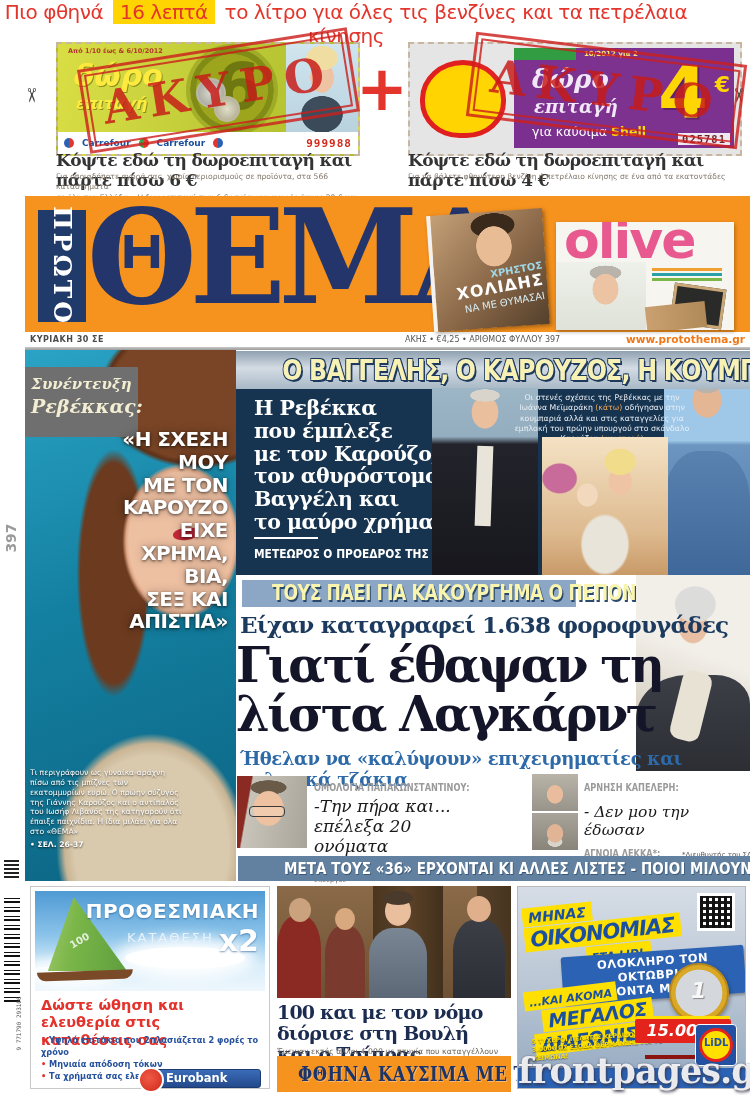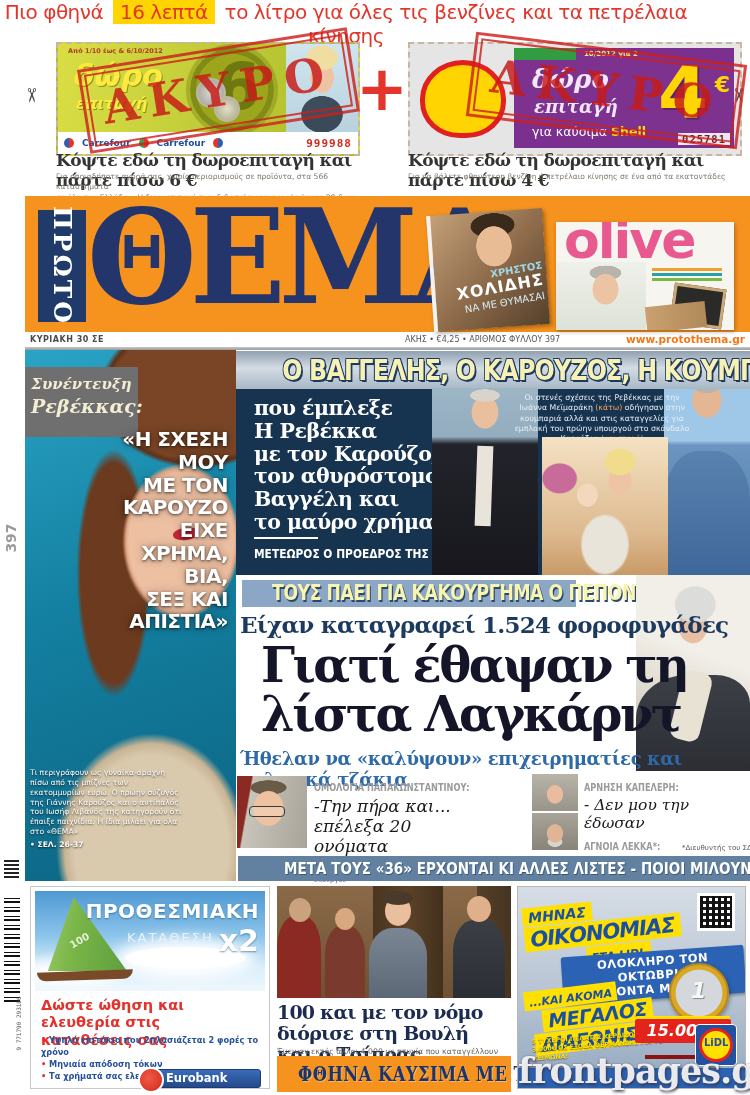--- a/index.html
+++ b/index.html
@@ -183,22 +183,22 @@
                            radial-gradient(ellipse 14px 6px at 50% 26%,#5a4a3c 0 60%,transparent 64%),
                            linear-gradient(180deg,#9ec7e8 0 40%,#6c95c0 42%,#4a7cab 100%);"></div>
     <div class="abs" style="right:0;top:100px;width:86px;height:124px;background:linear-gradient(180deg,#5a82b0,#3f689a);border-radius:40% 40% 0 0;"></div>
 
     <div class="abs" style="left:0;top:0;width:514px;height:38px;background:linear-gradient(#8fa0b0,#d4dce4 45%,#a8b8c6);text-align:center;">
       <span class="cx" style="width:100%;font-size:29px;font-weight:bold;color:#f7f1b6;line-height:38px;letter-spacing:-1px;white-space:nowrap;
                    text-shadow:2px 2px 0 #1d3a5e,-1px -1px 0 #1d3a5e,1px -1px 0 #1d3a5e,-1px 1px 0 #1d3a5e;">Ο ΒΑΓΓΕΛΗΣ, Ο ΚΑΡΟΥΖΟΣ, Η ΚΟΥΜΠΑΡΑ</span>
     </div>
 
     <div class="abs serif" style="left:18px;top:46px;width:200px;color:#fff;font-weight:bold;font-size:20.5px;line-height:1.11;letter-spacing:-0.5px;">
+      <div>Η Ρεβέκκα</div>
       <div>που έμπλεξε</div>
-      <div>Η Ρεβέκκα</div>
       <div>με τον Καρούζο,</div>
       <div>τον αθυρόστομο</div>
       <div>Βαγγέλη και</div>
       <div>το μαύρο χρήμα</div>
     </div>
     <div class="abs" style="left:18px;top:186px;width:64px;height:2px;background:#fff;"></div>
     <div class="abs" style="left:18px;top:192px;">
       <span class="cxl" style="color:#fff;font-weight:bold;font-size:13px;white-space:nowrap;">ΜΕΤΕΩΡΟΣ Ο ΠΡΟΕΔΡΟΣ ΤΗΣ ΒΟΥΛΗΣ</span>
     </div>
 
@@ -228,23 +228,23 @@
   </div>
 
   <div class="abs photo" style="left:636px;top:575px;width:114px;height:196px;
               background:radial-gradient(ellipse 34px 30px at 52% 15%,#dcdcda 0 58%,transparent 62%),
                          radial-gradient(ellipse 25px 30px at 50% 26%,#e8bfa2 0 55%,transparent 60%),
                          linear-gradient(200deg,#f2efe9 0 40%,#e2ddd2 60%,#c8c0b2 100%);">
     <div class="abs" style="left:0;bottom:0;width:100%;height:96px;background:linear-gradient(180deg,#3c3f46,#2c2e34);border-radius:45% 30% 0 0;"></div>
     <div class="abs" style="left:40px;bottom:30px;width:30px;height:70px;background:#e8e2d4;transform:rotate(14deg);border-radius:10px;"></div>
   </div>
 
-  <div class="abs serif" style="left:240px;top:611px;font-size:23px;font-weight:bold;color:#1c3a5e;letter-spacing:-0.8px;">Είχαν καταγραφεί 1.524 φοροφυγάδες</div>
-
-  <div class="abs serif" style="left:236px;top:641px;width:430px;color:#15152a;font-weight:bold;font-size:48px;line-height:1.02;letter-spacing:-2.5px;padding-left:25px;">
+  <div class="abs serif" style="left:240px;top:611px;font-size:23px;font-weight:bold;color:#1c3a5e;letter-spacing:-0.8px;">Είχαν καταγραφεί 1.638 φοροφυγάδες</div>
+
+  <div class="abs serif" style="left:236px;top:641px;width:430px;color:#15152a;font-weight:bold;font-size:48px;line-height:1.02;letter-spacing:-2.5px;">
     <div>Γιατί έθαψαν τη</div>
     <div>λίστα Λαγκάρντ</div>
   </div>
 
   <div class="abs serif" style="left:240px;top:748px;width:490px;font-size:18px;font-weight:bold;color:#2e6aa8;letter-spacing:-0.4px;">Ήθελαν να «καλύψουν» επιχειρηματίες και πολιτικά τζάκια</div>
 
   <div class="abs photo" style="left:237px;top:776px;width:70px;height:72px;
               background:radial-gradient(ellipse 26px 30px at 45% 45%,#eec2a0 0 56%,transparent 60%),
                          radial-gradient(ellipse 30px 12px at 45% 16%,#6a5a48 0 58%,transparent 62%),
                          linear-gradient(100deg,#8a2a22 0 18%,#c8c4ba 20%,#a8a49a 100%);">
@@ -267,21 +267,21 @@
   <div class="abs photo" style="left:532px;top:774px;width:46px;height:37px;
               background:radial-gradient(ellipse 14px 16px at 50% 55%,#e8bc9c 0 55%,transparent 60%),linear-gradient(180deg,#b8b4a8,#98948a);"></div>
   <div class="abs photo" style="left:532px;top:813px;width:46px;height:37px;
               background:radial-gradient(ellipse 14px 16px at 50% 55%,#e0b494 0 55%,transparent 60%),
                          radial-gradient(ellipse 12px 8px at 50% 78%,#d8d4cc 0 60%,transparent 64%),linear-gradient(180deg,#a8a49a,#88847a);"></div>
 
   <div class="abs" style="left:584px;top:776px;width:166px;">
     <div>
       <span class="cxl" style="color:#9a9a9a;font-weight:bold;font-size:10px;white-space:nowrap;">ΑΡΝΗΣΗ ΚΑΠΕΛΕΡΗ:</span>
     </div>
-    <div class="serif" style="font-style:italic;font-size:15.5px;color:#1a1a1a;margin-top:1px;">- Δεν μου την έδωσαν</div>
+    <div class="serif" style="font-style:italic;font-size:15.5px;color:#1a1a1a;margin-top:8px;">- Δεν μου την έδωσαν</div>
     <div style="margin-top:3px;white-space:nowrap;">
       <span class="cxl" style="color:#9a9a9a;font-weight:bold;font-size:10px;">ΑΓΝΟΙΑ ΛΕΚΚΑ*:</span>
       <span style="font-size:7px;color:#555;">*Διευθυντής του ΣΔΟΕ</span>
     </div>
     <div style="white-space:nowrap;">
       <span class="serif" style="font-style:italic;font-size:15.5px;color:#1a1a1a;">- Δεν βρήκα τίποτα</span>
       <span style="font-size:7px;color:#999;">• ΣΕΛ. 14</span>
     </div>
   </div>
 

